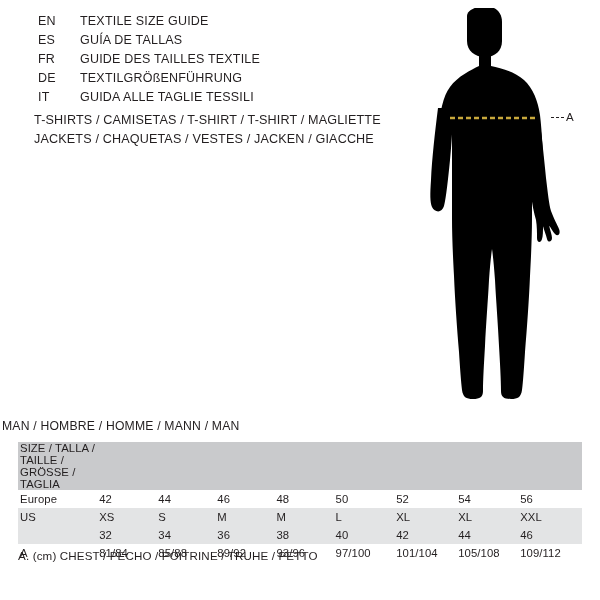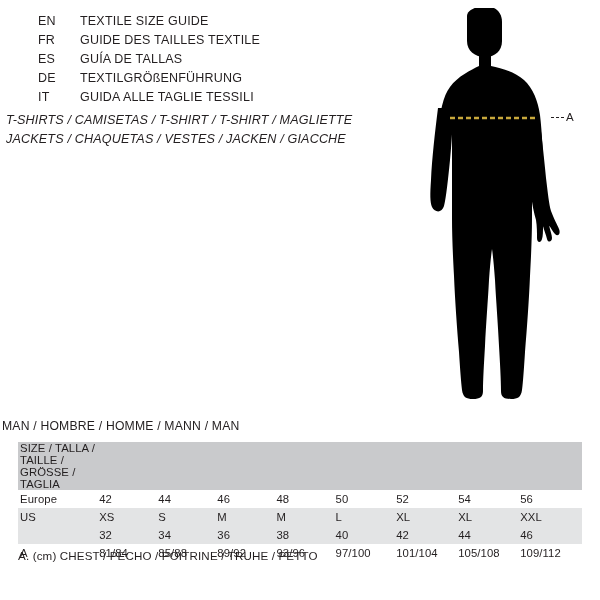--- a/index.html
+++ b/index.html
@@ -42,24 +42,23 @@
   }
   .lang-text {
     font-size: 12.5px;
     letter-spacing: 0.2px;
     color: #231f20;
   }
 
   
   .category-block {
     position: absolute;
-    left: 6px;
+    left: 34px;
     top: 111px;
     width: 370px;
-    font-style: italic;
   }
   .category-line {
     font-size: 12.6px;
     letter-spacing: 0.15px;
     line-height: 19px;
     color: #231f20;
     white-space: nowrap;
   }
 
   
@@ -145,26 +144,26 @@
 <body>
 
 <div class="page">
 
   <div class="lang-block">
     <div class="lang-row">
       <span class="lang-code">EN</span>
       <span class="lang-text">TEXTILE SIZE GUIDE</span>
     </div>
     <div class="lang-row">
+      <span class="lang-code">ES</span>
+      <span class="lang-text">GUÍA DE TALLAS</span>
+    </div>
+    <div class="lang-row">
       <span class="lang-code">FR</span>
       <span class="lang-text">GUIDE DES TAILLES TEXTILE</span>
-    </div>
-    <div class="lang-row">
-      <span class="lang-code">ES</span>
-      <span class="lang-text">GUÍA DE TALLAS</span>
     </div>
     <div class="lang-row">
       <span class="lang-code">DE</span>
       <span class="lang-text">TEXTILGRÖßENFÜHRUNG</span>
     </div>
     <div class="lang-row">
       <span class="lang-code">IT</span>
       <span class="lang-text">GUIDA ALLE TAGLIE TESSILI</span>
     </div>
   </div>

